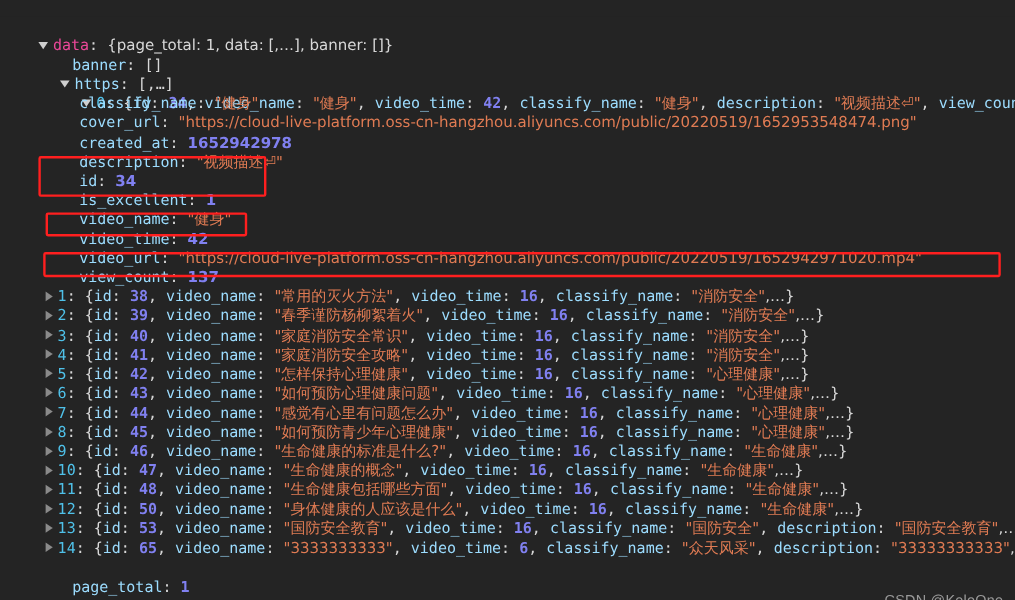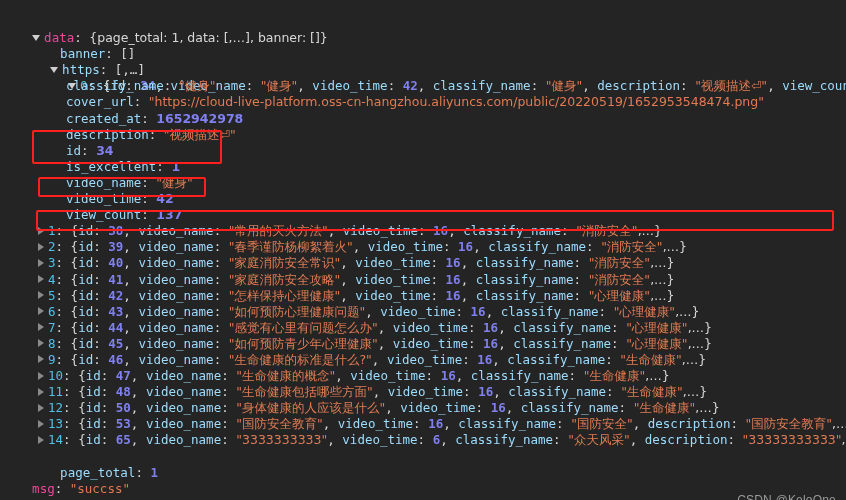--- a/index.html
+++ b/index.html
@@ -123,20 +123,21 @@
 
   <div id="item0-fields">
       <div class="row i3"><span class="tri-slot"></span><span class="key">classify_name</span><span class="punc">: </span><span class="str cjk">"健身"</span></div>
       <div class="row i3"><span class="tri-slot"></span><span class="key">cover_url</span><span class="punc">: </span><span class="str cjk">"https://cloud-live-platform.oss-cn-hangzhou.aliyuncs.com/public/20220519/1652953548474.png"</span></div>
       <div class="row i3"><span class="tri-slot"></span><span class="key">created_at</span><span class="punc">: </span><span class="num cjk">1652942978</span></div>
       <div class="row i3"><span class="tri-slot"></span><span class="key">description</span><span class="punc">: </span><span class="str cjk">"视频描述⏎"</span></div>
       <div class="row i3"><span class="tri-slot"></span><span class="key">id</span><span class="punc">: </span><span class="num cjk">34</span></div>
       <div class="row i3"><span class="tri-slot"></span><span class="key">is_excellent</span><span class="punc">: </span><span class="num cjk">1</span></div>
       <div class="row i3"><span class="tri-slot"></span><span class="key">video_name</span><span class="punc">: </span><span class="str cjk">"健身"</span></div>
       <div class="row i3"><span class="tri-slot"></span><span class="key">video_time</span><span class="punc">: </span><span class="num cjk">42</span></div>
+      <div class="row i3"><span class="tri-slot"></span><span class="key">video_url</span><span class="punc">: </span><span class="str cjk">"https://cloud-live-platform.oss-cn-hangzhou.aliyuncs.com/public/20220519/1652942971020.mp4"</span></div>
       <div class="row i3"><span class="tri-slot"></span><span class="key">view_count</span><span class="punc">: </span><span class="num cjk">137</span></div>
     </div>
 
   <div id="collapsed-items">
       <div class="row i2"><span class="tri tri-right"></span><span class="idx">1</span><span class="punc">: </span><span><span class="punc">{</span><span class="key">id</span><span class="punc">: </span><span class="num">38</span><span class="punc">, </span><span class="key">video_name</span><span class="punc">: </span><span class="str cjk">"常用的灭火方法"</span><span class="punc">, </span><span class="key">video_time</span><span class="punc">: </span><span class="num">16</span><span class="punc">, </span><span class="key">classify_name</span><span class="punc">: </span><span class="str cjk">"消防安全"</span><span class="punc cjk">,…}</span></span></div>
       <div class="row i2"><span class="tri tri-right"></span><span class="idx">2</span><span class="punc">: </span><span><span class="punc">{</span><span class="key">id</span><span class="punc">: </span><span class="num">39</span><span class="punc">, </span><span class="key">video_name</span><span class="punc">: </span><span class="str cjk">"春季谨防杨柳絮着火"</span><span class="punc">, </span><span class="key">video_time</span><span class="punc">: </span><span class="num">16</span><span class="punc">, </span><span class="key">classify_name</span><span class="punc">: </span><span class="str cjk">"消防安全"</span><span class="punc cjk">,…}</span></span></div>
       <div class="row i2"><span class="tri tri-right"></span><span class="idx">3</span><span class="punc">: </span><span><span class="punc">{</span><span class="key">id</span><span class="punc">: </span><span class="num">40</span><span class="punc">, </span><span class="key">video_name</span><span class="punc">: </span><span class="str cjk">"家庭消防安全常识"</span><span class="punc">, </span><span class="key">video_time</span><span class="punc">: </span><span class="num">16</span><span class="punc">, </span><span class="key">classify_name</span><span class="punc">: </span><span class="str cjk">"消防安全"</span><span class="punc cjk">,…}</span></span></div>
       <div class="row i2"><span class="tri tri-right"></span><span class="idx">4</span><span class="punc">: </span><span><span class="punc">{</span><span class="key">id</span><span class="punc">: </span><span class="num">41</span><span class="punc">, </span><span class="key">video_name</span><span class="punc">: </span><span class="str cjk">"家庭消防安全攻略"</span><span class="punc">, </span><span class="key">video_time</span><span class="punc">: </span><span class="num">16</span><span class="punc">, </span><span class="key">classify_name</span><span class="punc">: </span><span class="str cjk">"消防安全"</span><span class="punc cjk">,…}</span></span></div>
       <div class="row i2"><span class="tri tri-right"></span><span class="idx">5</span><span class="punc">: </span><span><span class="punc">{</span><span class="key">id</span><span class="punc">: </span><span class="num">42</span><span class="punc">, </span><span class="key">video_name</span><span class="punc">: </span><span class="str cjk">"怎样保持心理健康"</span><span class="punc">, </span><span class="key">video_time</span><span class="punc">: </span><span class="num">16</span><span class="punc">, </span><span class="key">classify_name</span><span class="punc">: </span><span class="str cjk">"心理健康"</span><span class="punc cjk">,…}</span></span></div>
       <div class="row i2"><span class="tri tri-right"></span><span class="idx">6</span><span class="punc">: </span><span><span class="punc">{</span><span class="key">id</span><span class="punc">: </span><span class="num">43</span><span class="punc">, </span><span class="key">video_name</span><span class="punc">: </span><span class="str cjk">"如何预防心理健康问题"</span><span class="punc">, </span><span class="key">video_time</span><span class="punc">: </span><span class="num">16</span><span class="punc">, </span><span class="key">classify_name</span><span class="punc">: </span><span class="str cjk">"心理健康"</span><span class="punc cjk">,…}</span></span></div>

